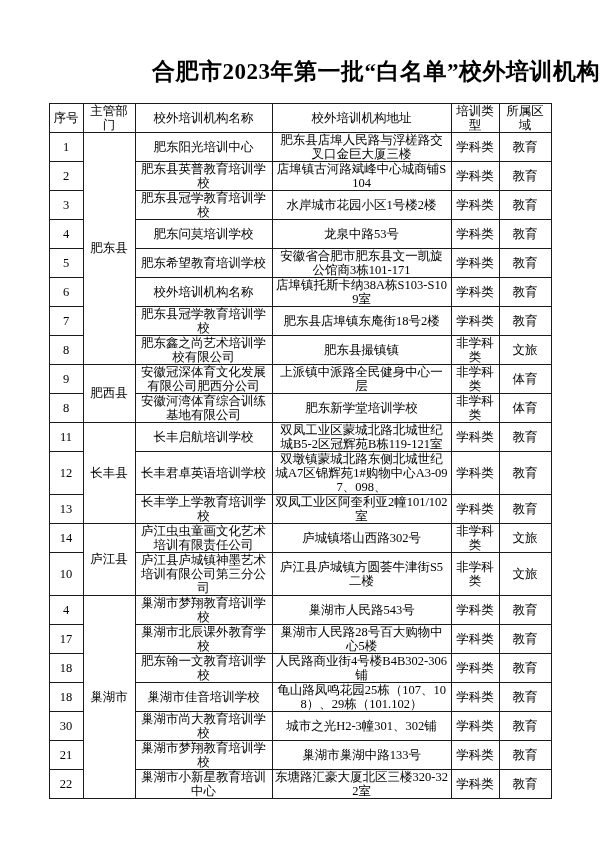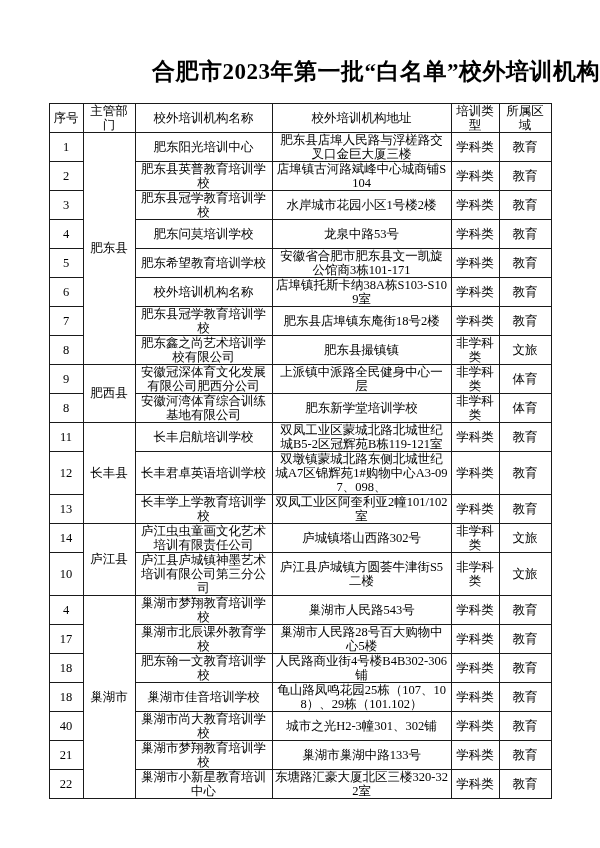--- a/index.html
+++ b/index.html
@@ -214,21 +214,21 @@
           <td>教育</td>
         </tr>
         <tr>
           <td>18</td>
           <td>巢湖市佳音培训学校</td>
           <td>龟山路凤鸣花园25栋（107、108）、29栋（101.102）</td>
           <td>学科类</td>
           <td>教育</td>
         </tr>
         <tr>
-          <td>40</td>
+          <td>30</td>
           <td>巢湖市尚大教育培训学校</td>
           <td>城市之光H2-3幢301、302铺</td>
           <td>学科类</td>
           <td>教育</td>
         </tr>
         <tr>
           <td>21</td>
           <td>巢湖市梦翔教育培训学校</td>
           <td>巢湖市巢湖中路133号</td>
           <td>学科类</td>

